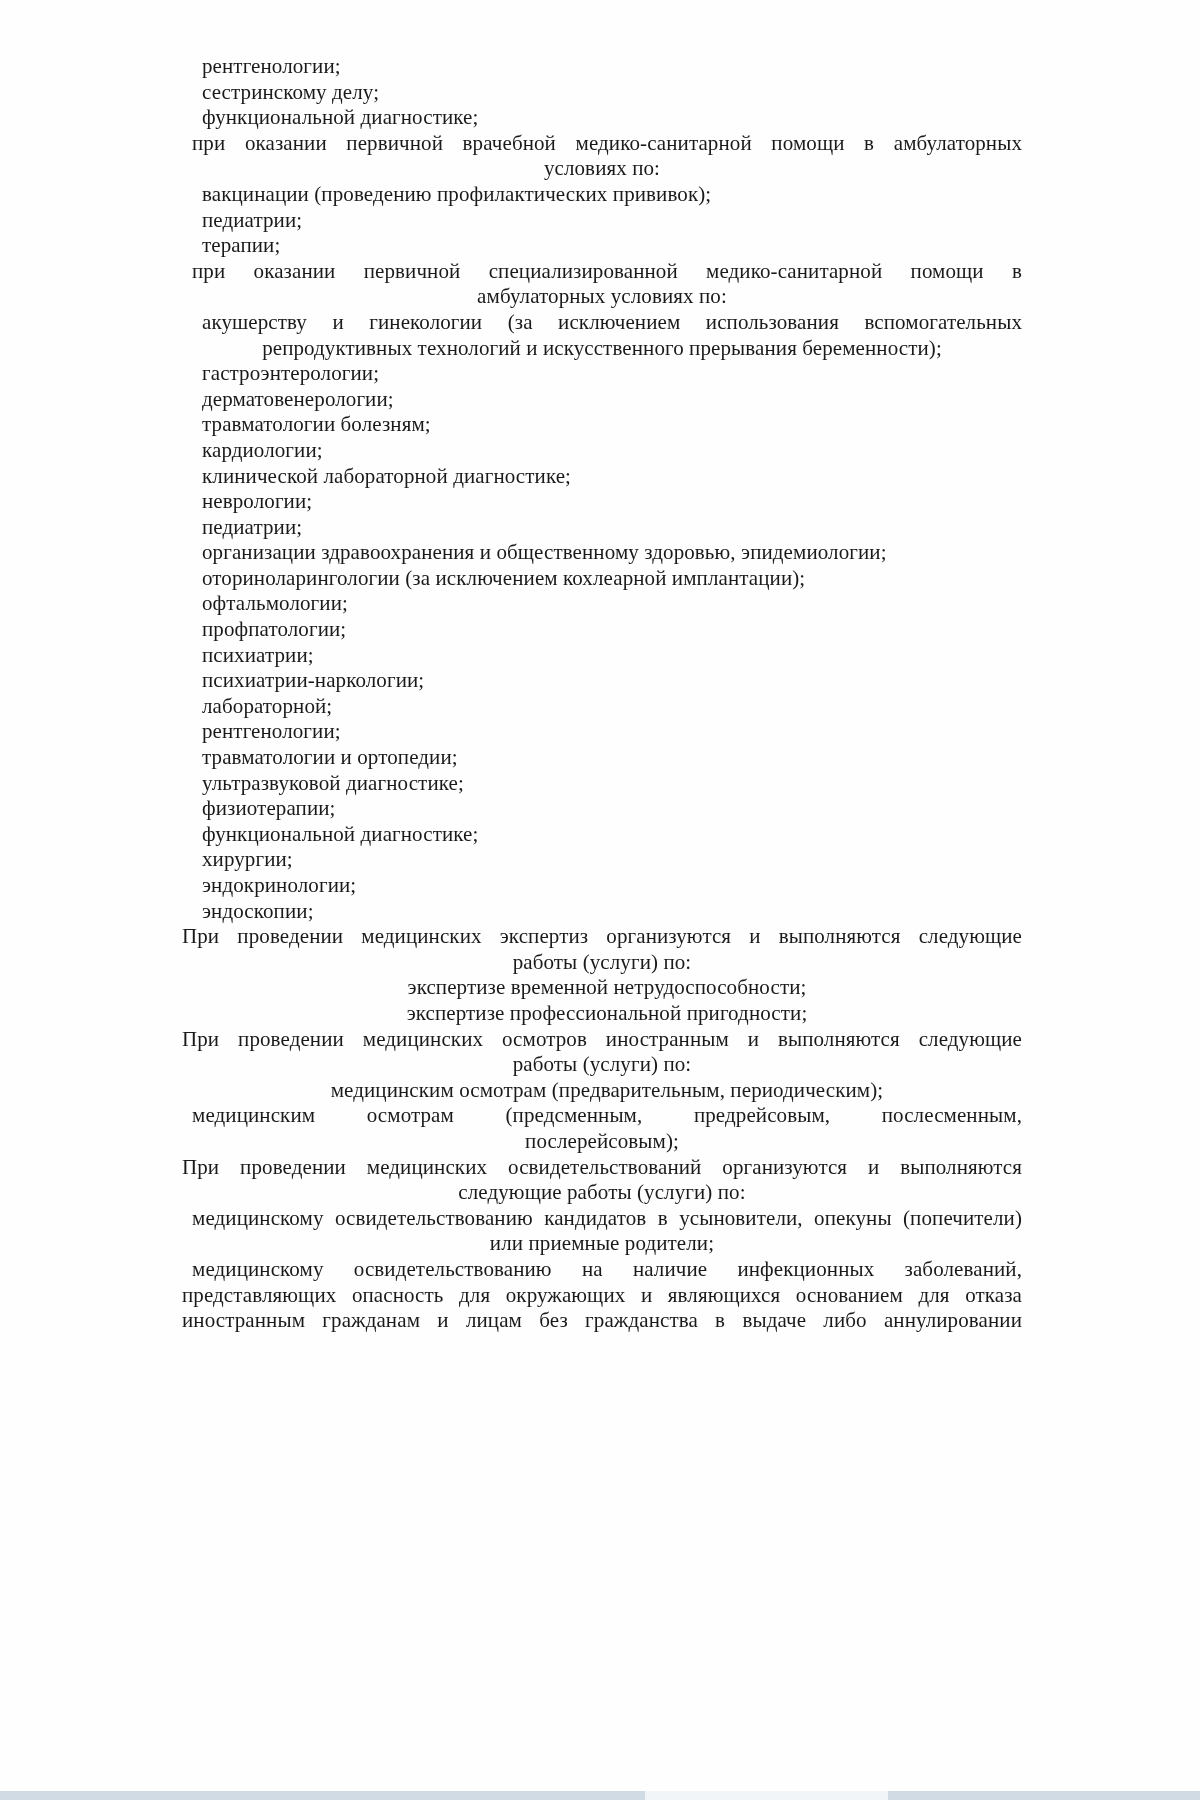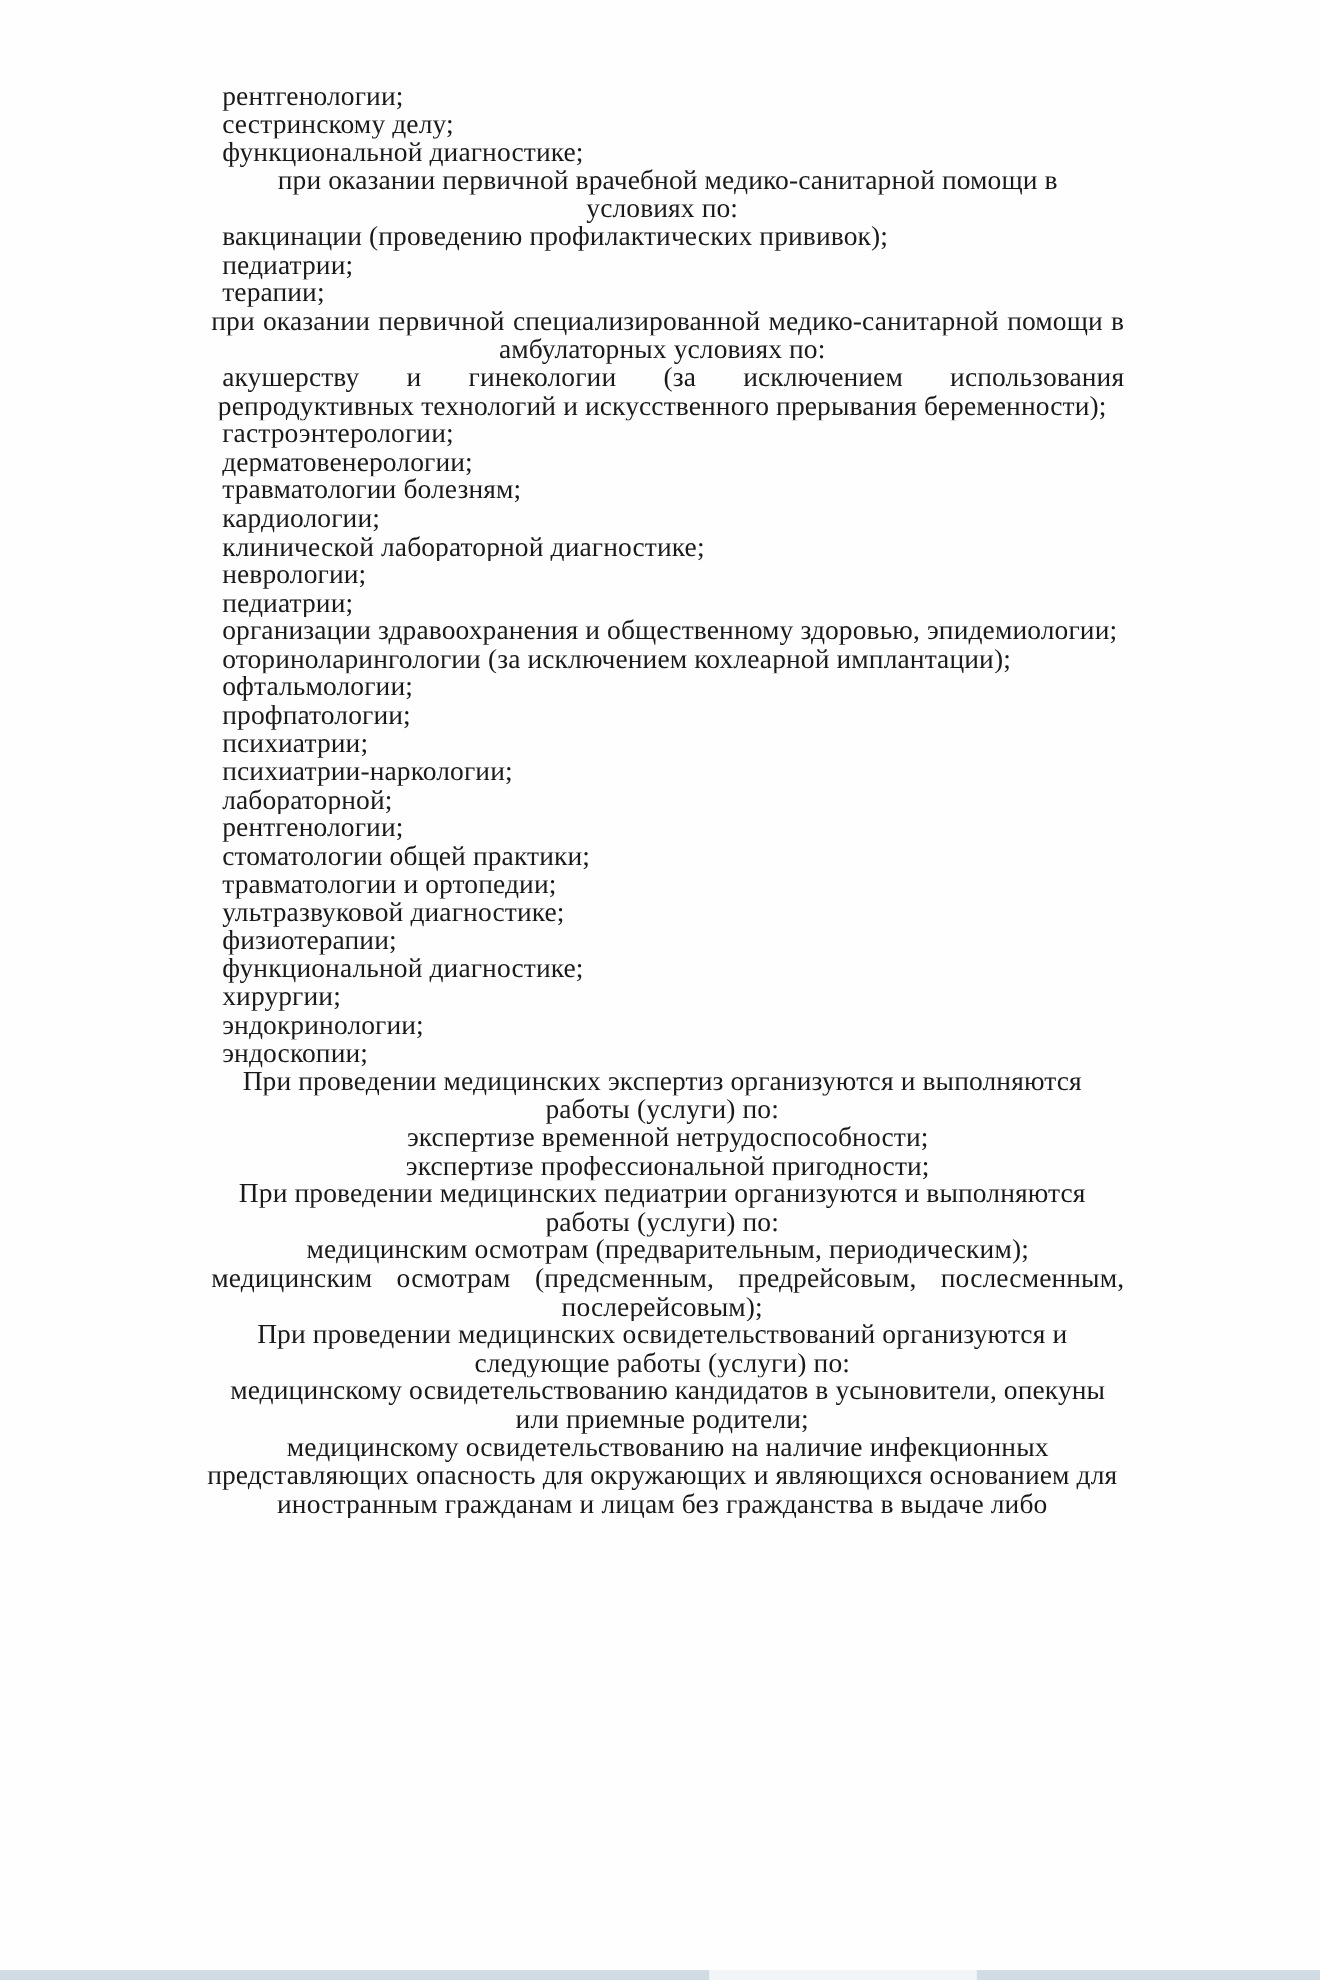--- a/index.html
+++ b/index.html
@@ -13,25 +13,24 @@
     height: 1800px;
     background: #fefefe;
     overflow: hidden;
     font-family: "Liberation Serif", "DejaVu Serif", serif;
   }
   .text-block {
     position: absolute;
     left: 182px;
     top: 54px;
     width: 840px;
-    font-size: 25px;
+    font-size: 21px;
     line-height: 25.6px;
     color: #1a1a1a;
     letter-spacing: 0.1px;
-    margin-top: 21px;
   }
   .line {
     height: 25.6px;
     overflow: hidden;
     white-space: normal;
     text-align: left;
   }
   .line.justify {
     text-align: justify;
     -moz-text-align-last: justify;
@@ -76,33 +75,32 @@
       <div class="line ind-item">неврологии;</div>
       <div class="line ind-item">педиатрии;</div>
       <div class="line ind-item">организации здравоохранения и общественному здоровью, эпидемиологии;</div>
       <div class="line ind-item">оториноларингологии (за исключением кохлеарной имплантации);</div>
       <div class="line ind-item">офтальмологии;</div>
       <div class="line ind-item">профпатологии;</div>
       <div class="line ind-item">психиатрии;</div>
       <div class="line ind-item">психиатрии-наркологии;</div>
       <div class="line ind-item">лабораторной;</div>
       <div class="line ind-item">рентгенологии;</div>
-      <div class="line ind-item">стоматологии общей практики;</div>
       <div class="line ind-item">травматологии и ортопедии;</div>
       <div class="line ind-item">ультразвуковой диагностике;</div>
       <div class="line ind-item">физиотерапии;</div>
       <div class="line ind-item">функциональной диагностике;</div>
       <div class="line ind-item">хирургии;</div>
       <div class="line ind-item">эндокринологии;</div>
       <div class="line ind-item">эндоскопии;</div>
       <div class="line ind-none justify">При проведении медицинских экспертиз организуются и выполняются следующие</div>
       <div class="line ind-none">работы (услуги) по:</div>
       <div class="line ind-sub">экспертизе временной нетрудоспособности;</div>
       <div class="line ind-sub">экспертизе профессиональной пригодности;</div>
-      <div class="line ind-none justify">При проведении медицинских педиатрии организуются и выполняются следующие</div>
+      <div class="line ind-none justify">При проведении медицинских осмотров иностранным и выполняются следующие</div>
       <div class="line ind-none">работы (услуги) по:</div>
       <div class="line ind-sub">медицинским осмотрам (предварительным, периодическим);</div>
       <div class="line ind-sub justify">медицинским осмотрам (предсменным, предрейсовым, послесменным,</div>
       <div class="line ind-none">послерейсовым);</div>
       <div class="line ind-none justify">При проведении медицинских освидетельствований организуются и выполняются</div>
       <div class="line ind-none">следующие работы (услуги) по:</div>
       <div class="line ind-sub justify">медицинскому освидетельствованию кандидатов в усыновители, опекуны (попечители)</div>
       <div class="line ind-none">или приемные родители;</div>
       <div class="line ind-sub justify">медицинскому освидетельствованию на наличие инфекционных заболеваний,</div>
       <div class="line ind-none justify">представляющих опасность для окружающих и являющихся основанием для отказа</div>

